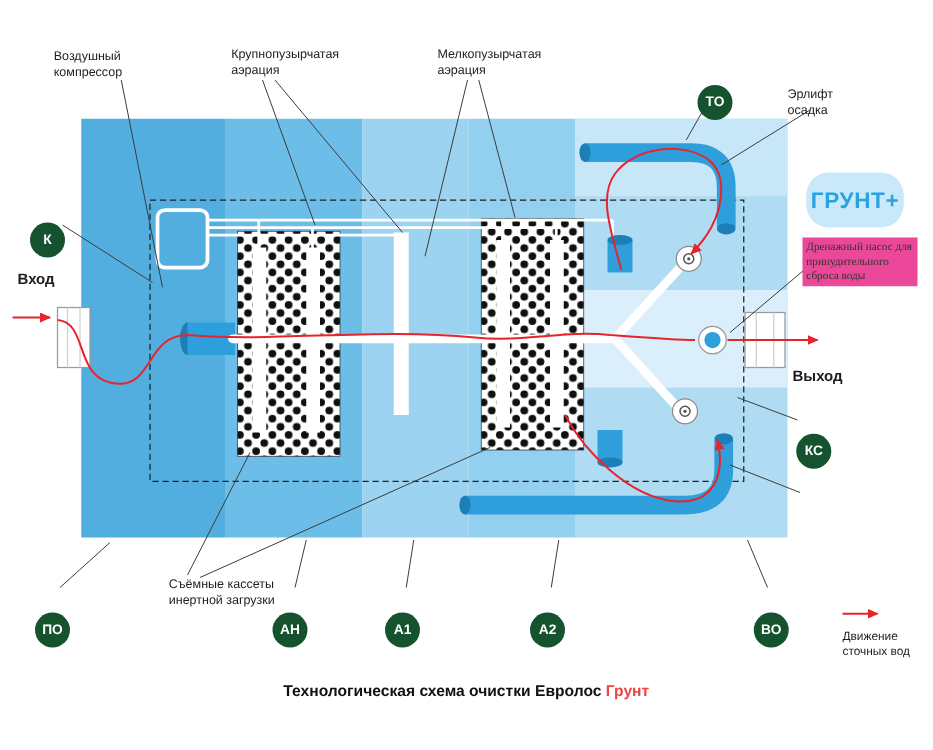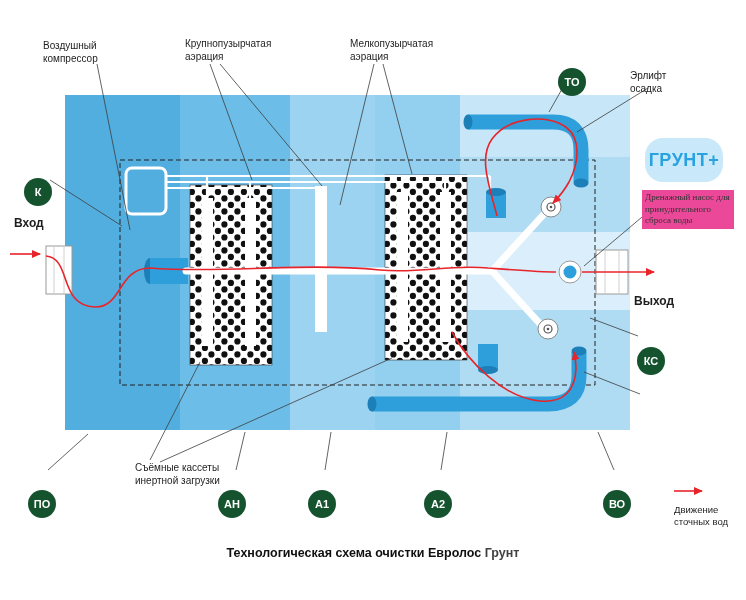--- a/index.html
+++ b/index.html
@@ -27,21 +27,21 @@
   .drain-note {
     position:absolute; left:642px; top:190px; width:86px;
     background:#ec4899; font-size:9px; line-height:1.3; color:#333;
     padding:2px 3px;
     font-family:Liberation Serif, serif;
   }
   .diagram-title {
     position:absolute; top:546px; left:0; width:100%;
     text-align:center; font-size:12.5px; font-weight:bold; color:#101010;
   }
-  .diagram-title .brand { color:#404040; }
+  .diagram-title .brand { color:#ef4444; }
 </style>
 </head>
 <body>
 
 <div class="canvas">
 
   <svg class="scene" width="746" height="600" viewBox="0 0 746 600">
     <defs>
       <pattern id="dots" width="13" height="13" patternUnits="userSpaceOnUse">
         <rect width="13" height="13" fill="#ffffff"></rect>

